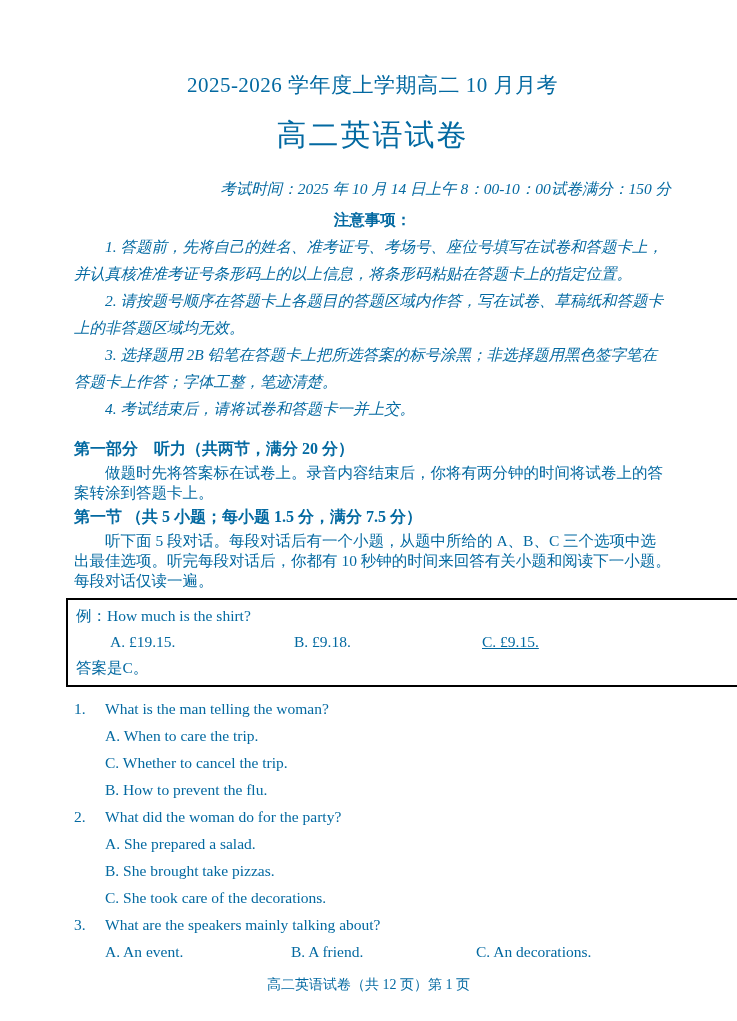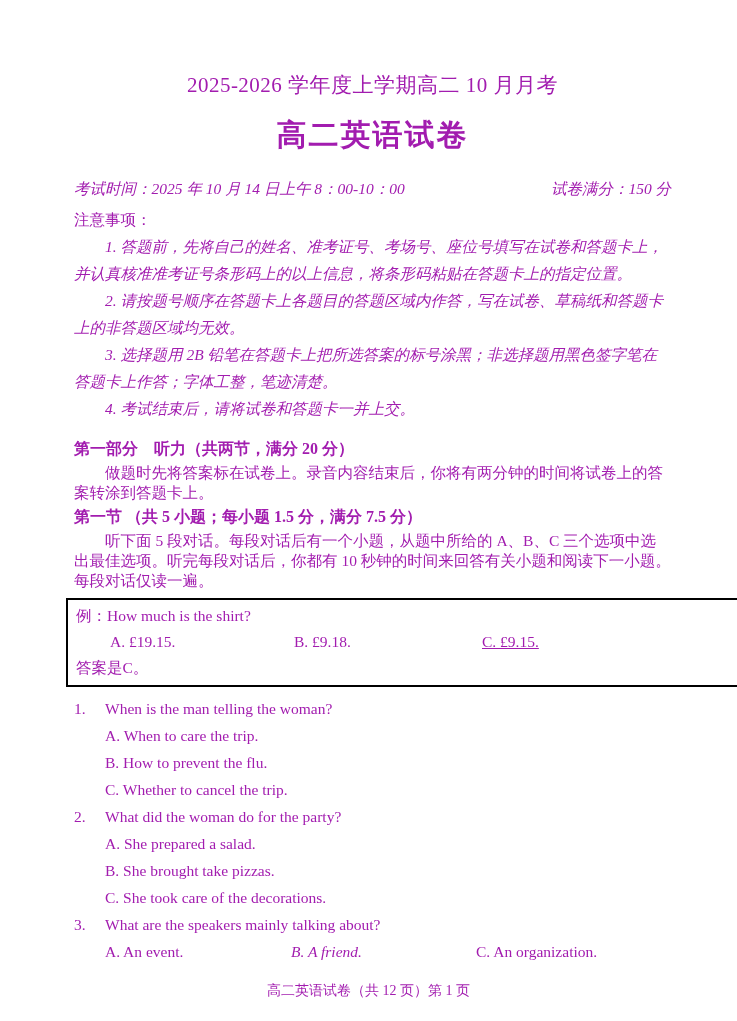--- a/index.html
+++ b/index.html
@@ -1,47 +1,47 @@
 <!DOCTYPE html>
 <html><head>
 <meta charset="utf-8">
 <style>
   html,body { margin:0; padding:0; background:#e8e8e8; }
   .page {
     position:relative;
     width:737px; height:1021px;
     margin:0 auto;
     background:#ffffff;
-    color:#a21caf;
+    color:#0369a1;
     font-family:"Liberation Serif","DejaVu Serif",serif;
     font-size:15.5px;
     overflow:hidden;
     box-sizing:border-box;
   }
   .content { padding:70px 66px 0 74px; box-sizing:border-box; }
 
   .title-line1 {
     margin:0 0 14px 0;
     text-align:center;
     font-size:21px; font-weight:normal; line-height:30px;
     letter-spacing:0.5px;
   }
   .title-line2 {
     margin:0 0 20px 0;
     text-align:center;
-    font-size:30px; font-weight:bold; line-height:42px;
+    font-size:30px; font-weight:normal; line-height:42px;
     letter-spacing:2px;
   }
 
   .info-row {
-    display:flex; justify-content:space-between;
+    display:flex; justify-content:flex-end;
     font-style:italic;
     line-height:26px; margin-bottom:4px;
   }
-  .notice-heading { font-weight:normal; line-height:27px; font-style:normal; }
+  .notice-heading { font-weight:bold; line-height:27px; font-style:normal;text-align:center; }
   .notices p {
     margin:0; line-height:27px; text-indent:2em; font-style:italic;
   }
 
   .part-heading {
     margin:13px 0 0 0;
     font-weight:bold; font-size:16px; line-height:28px;
   }
   .para { margin:0; line-height:20px; text-indent:2em; }
   .section-heading {
@@ -63,25 +63,25 @@
   .example-answer { line-height:26px; }
 
   .question { margin:0; }
   .q-line { display:flex; line-height:27px; }
   .q-num { width:31px; flex:0 0 31px; }
   .q-text { flex:1; }
   .q-opts-stacked { padding-left:31px; }
   .q-opts-stacked div { line-height:27px; }
   .q-opts-inline { display:flex; padding-left:31px; line-height:27px; }
   .q-opts-inline .opt-a { width:186px; }
-  .q-opts-inline .opt-b { width:185px;font-style:italic; }
+  .q-opts-inline .opt-b { width:185px; }
   .q-opts-inline .opt-c { flex:1; }
 
   .footer {
-    position:absolute; left:0; bottom:20px; width:100%;
+    position:absolute; left:0; bottom:26px; width:100%;
     text-align:center; font-size:14px; line-height:20px;
   }
 </style>
 </head>
 <body>
 
 <div class="page">
   <div class="content">
 
     <h1 class="title-line1">2025-2026 学年度上学期高二 10 月月考</h1>
@@ -114,26 +114,26 @@
         <span class="opt-a">A. £19.15.</span>
         <span class="opt-b">B. £9.18.</span>
         <span class="opt-c">C. £9.15.</span>
       </div>
       <div class="example-answer">答案是C。</div>
     </div>
 
     <div class="question">
       <div class="q-line">
         <span class="q-num">1.</span>
-        <span class="q-text">When is the man telling the woman?</span>
+        <span class="q-text">What is the man telling the woman?</span>
       </div>
       <div class="q-opts-stacked">
         <div>A. When to care the trip.</div>
+        <div>C. Whether to cancel the trip.</div>
         <div>B. How to prevent the flu.</div>
-        <div>C. Whether to cancel the trip.</div>
       </div>
     </div>
 
     <div class="question">
       <div class="q-line">
         <span class="q-num">2.</span>
         <span class="q-text">What did the woman do for the party?</span>
       </div>
       <div class="q-opts-stacked">
         <div>A. She prepared a salad.</div>
@@ -143,20 +143,20 @@
     </div>
 
     <div class="question">
       <div class="q-line">
         <span class="q-num">3.</span>
         <span class="q-text">What are the speakers mainly talking about?</span>
       </div>
       <div class="q-opts-inline">
         <span class="opt-a">A. An event.</span>
         <span class="opt-b">B. A friend.</span>
-        <span class="opt-c">C. An organization.</span>
+        <span class="opt-c">C. An decorations.</span>
       </div>
     </div>
 
   </div>
 
   <div class="footer">高二英语试卷（共 12 页）第 1 页</div>
 </div>
 
 </body></html>

